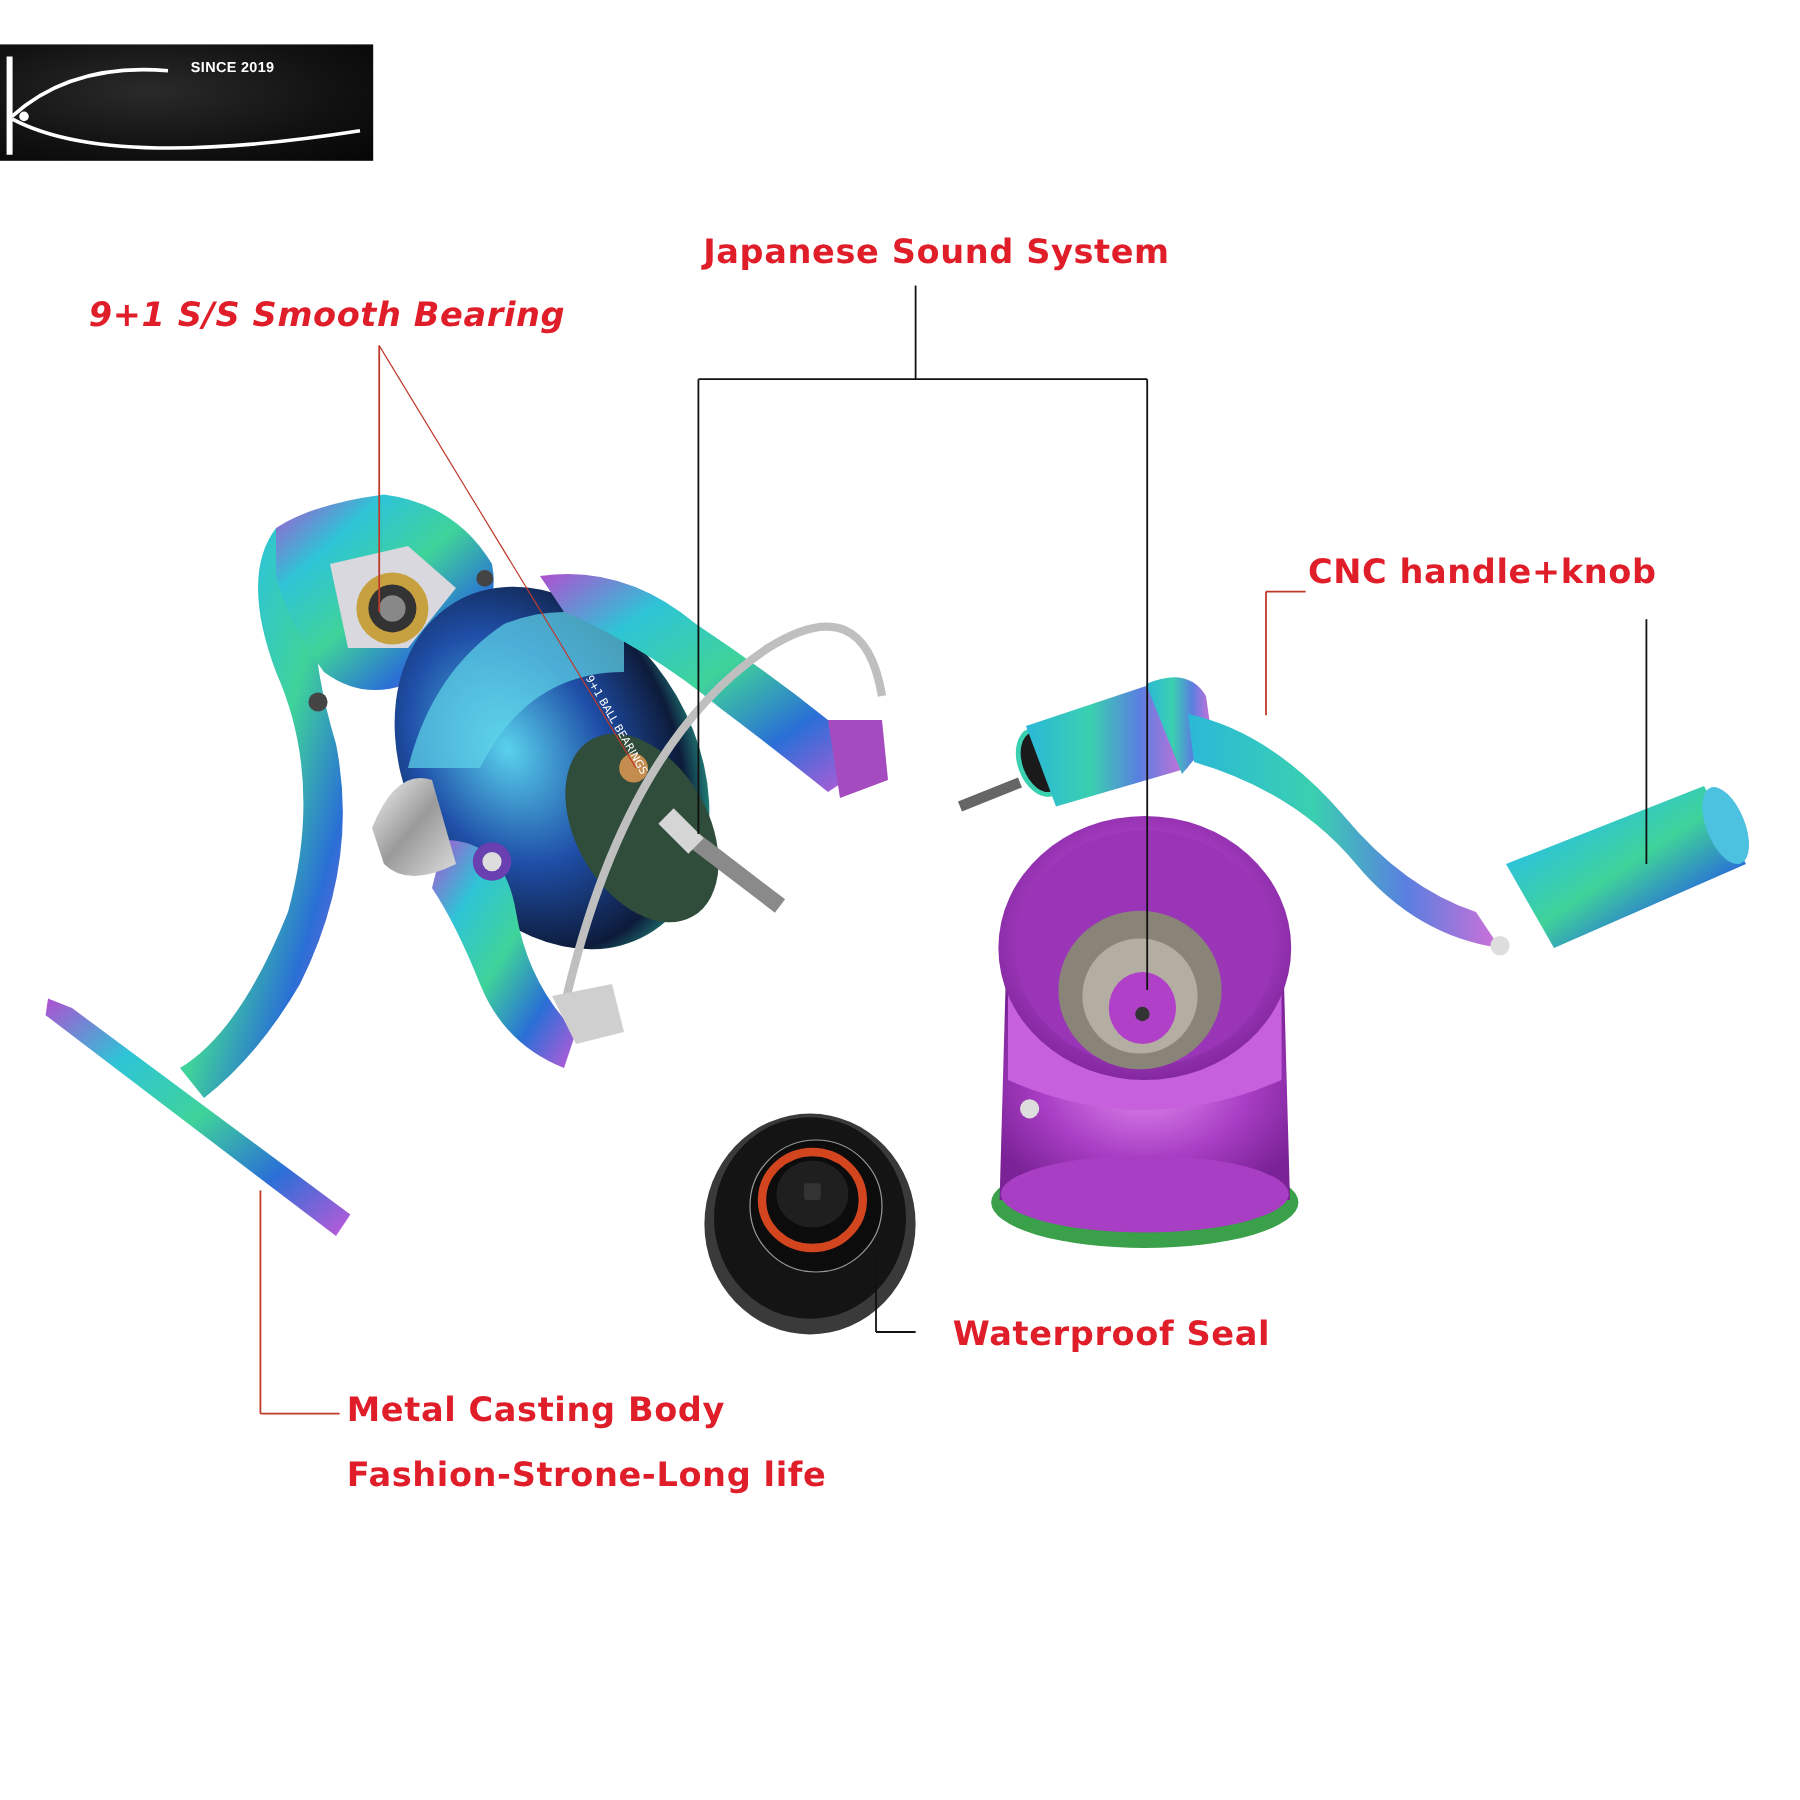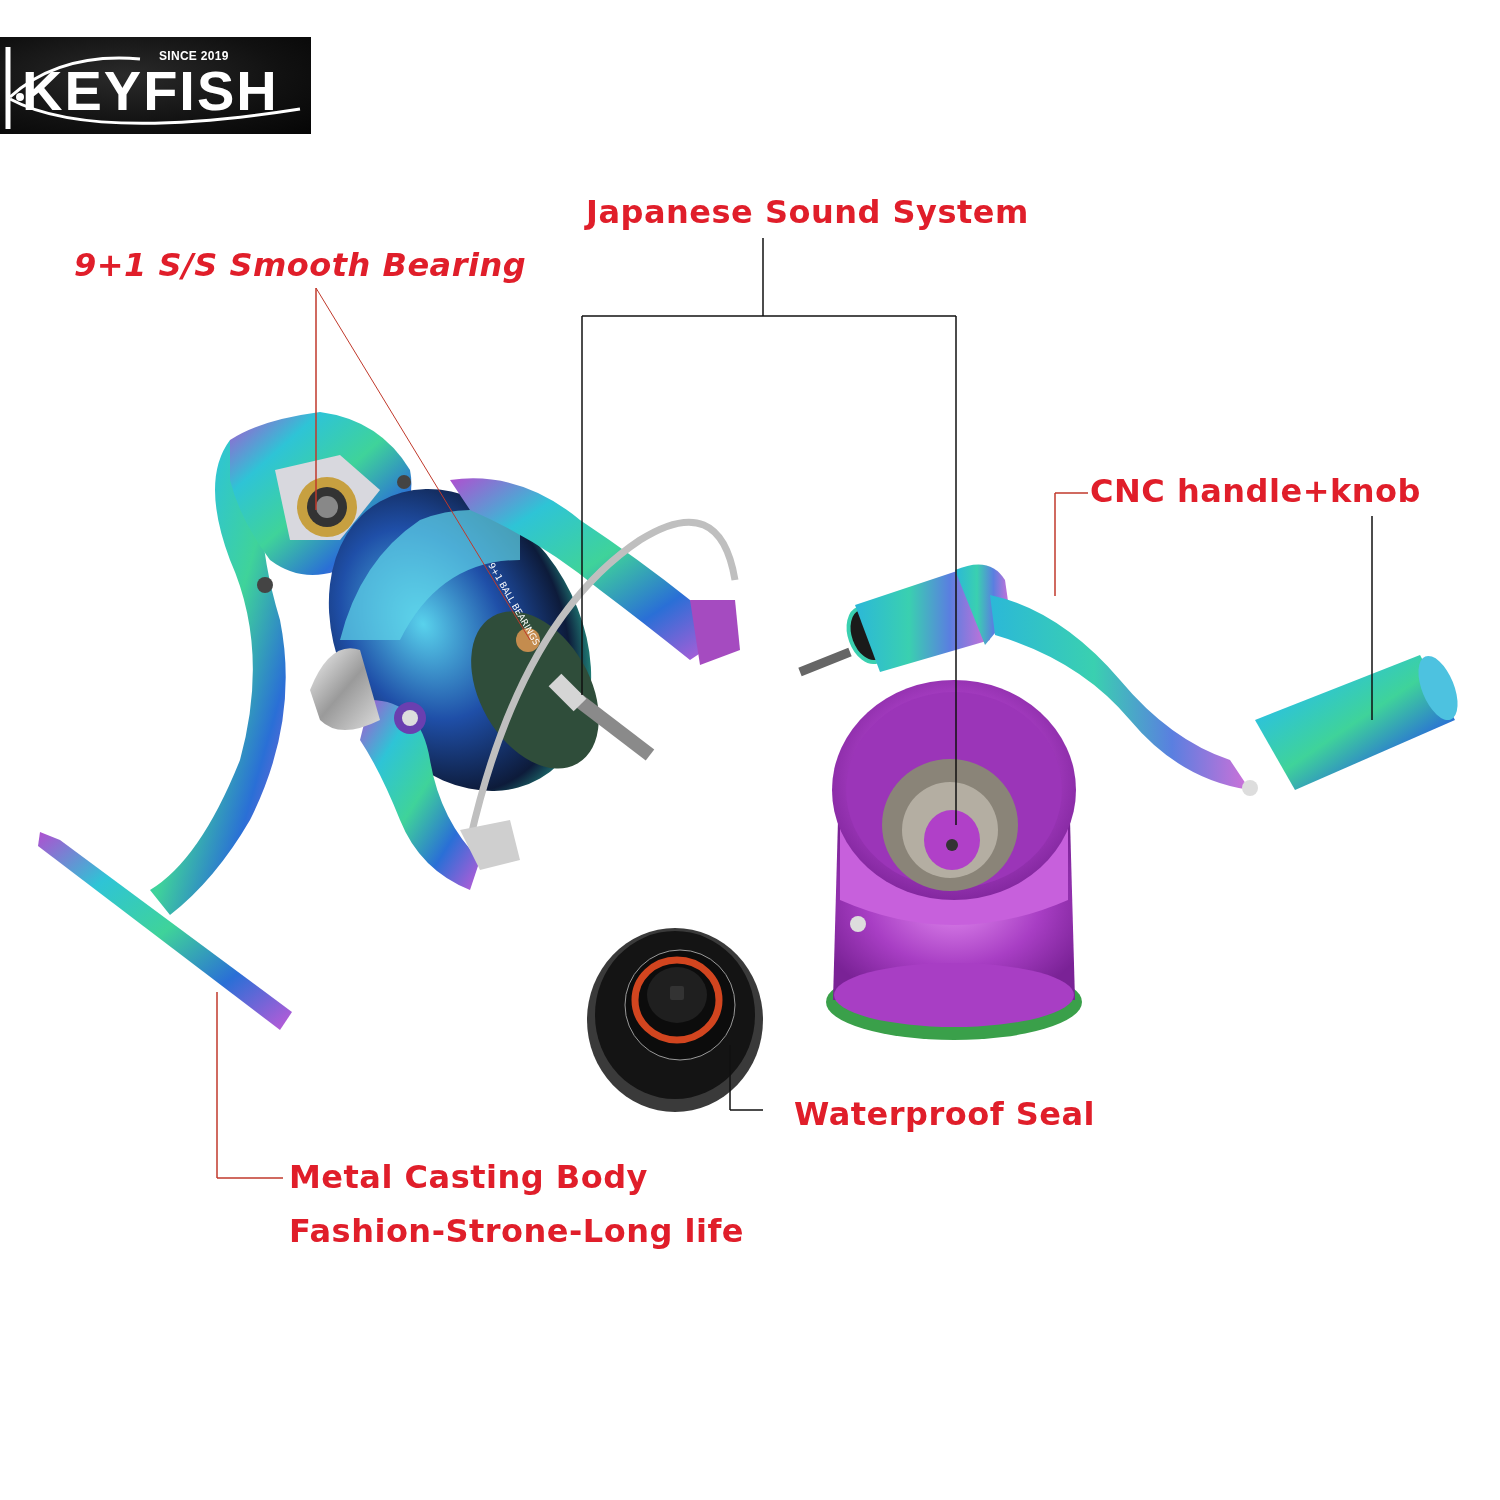--- a/index.html
+++ b/index.html
@@ -16,37 +16,36 @@
       font-weight: bold; font-size: 12px; letter-spacing: 0.3px; margin-left: 36px;
     }
     .logo .brand {
       position: absolute; left: 22px; top: 26px; color: #fff; font-family: "Liberation Sans", sans-serif;
       font-weight: bold; font-size: 56px; letter-spacing: 2px; line-height: 1;
     }
     .logo svg { position: absolute; left: 0; top: 0; }
 
     .label {
       position: absolute; color: #e01e2a; font-family: "DejaVu Sans", sans-serif; font-weight: bold;
-      font-size: 32px; white-space: nowrap; letter-spacing: 0.5px;
+      font-size: 28px; white-space: nowrap; letter-spacing: 0.5px;
     }
 
     svg.art { position: absolute; left: 0; top: 0; }
   </style>
 </head>
 <body>
 
 <div class="logo">
   <svg width="311" height="97">
     <path d="M8 10 L8 92" stroke="#fff" stroke-width="5" fill="none"></path>
     <path d="M10 60 Q60 15 140 22" stroke="#fff" stroke-width="3" fill="none"></path>
     <path d="M10 62 Q90 105 300 72" stroke="#fff" stroke-width="3" fill="none"></path>
     <circle cx="20" cy="60" r="4" fill="#fff"></circle>
   </svg>
   <span class="since">SINCE 2019</span>
-  <span class="brand">KEYFISH</span>
 </div>
 
 <svg class="art" width="1500" height="1500">
   <defs>
     <linearGradient id="irid" x1="0" y1="0" x2="1" y2="1">
       <stop offset="0%" stop-color="#b04fd0"></stop>
       <stop offset="25%" stop-color="#2ec4d6"></stop>
       <stop offset="50%" stop-color="#3fd39a"></stop>
       <stop offset="75%" stop-color="#2a6fd6"></stop>
       <stop offset="100%" stop-color="#c05ad8"></stop>
@@ -159,16 +158,16 @@
     <line x1="730" y1="1045" x2="730" y2="1110" stroke="#111" stroke-width="1.5"></line>
     <line x1="730" y1="1110" x2="763" y2="1110" stroke="#111" stroke-width="1.5"></line>
 
     <line x1="217" y1="992" x2="217" y2="1178" stroke="#c0392b" stroke-width="1.5"></line>
     <line x1="217" y1="1178" x2="283" y2="1178" stroke="#c0392b" stroke-width="1.5"></line>
   </g>
 </svg>
 
 <div class="label" style="left:74px; top:246px;font-style:italic;">9+1 S/S Smooth Bearing</div>
 <div class="label" style="left:586px; top:193px;">Japanese Sound System</div>
-<div class="label" style="left:1090px; top:472px;">CNC handle+knob</div>
+<div class="label" style="left:1090px; top:460px;">CNC handle+knob</div>
 <div class="label" style="left:778px; top:1095px;margin-left:16px;">Waterproof Seal</div>
 <div class="label" style="left:289px; top:1158px;">Metal Casting Body</div>
 <div class="label" style="left:289px; top:1212px;text-align:center;">Fashion-Strone-Long life</div>
 
 </body></html>

